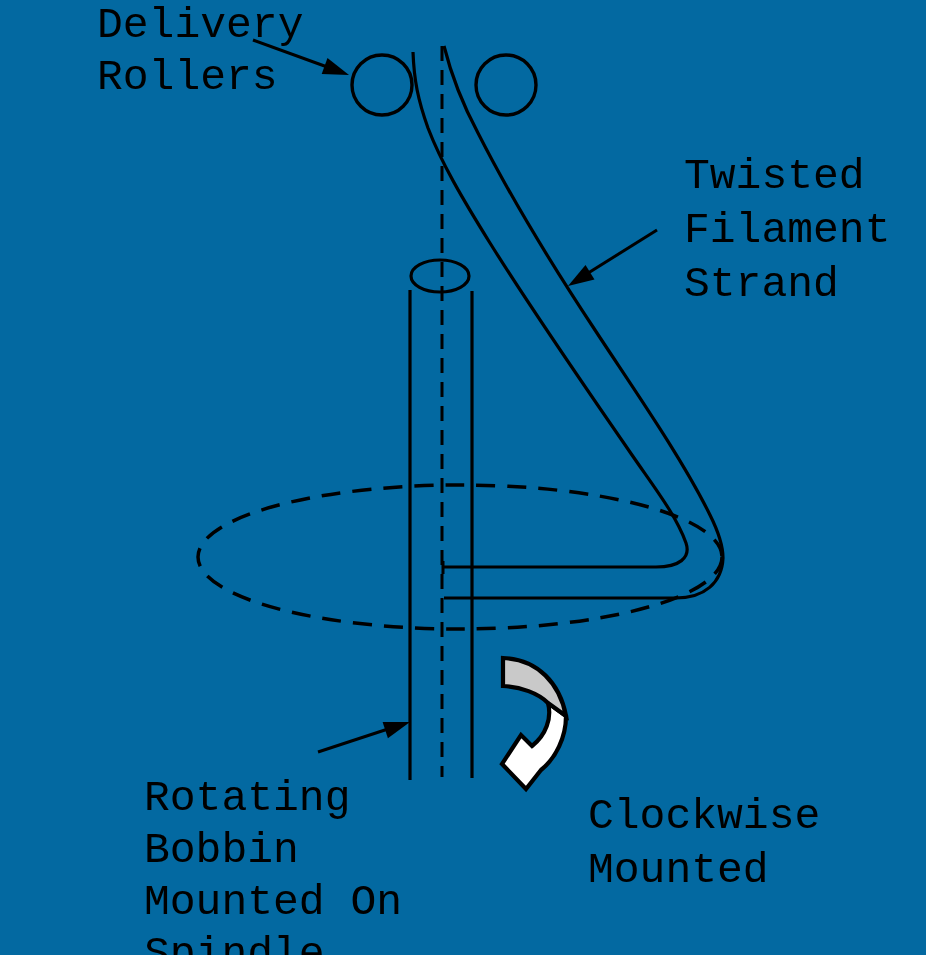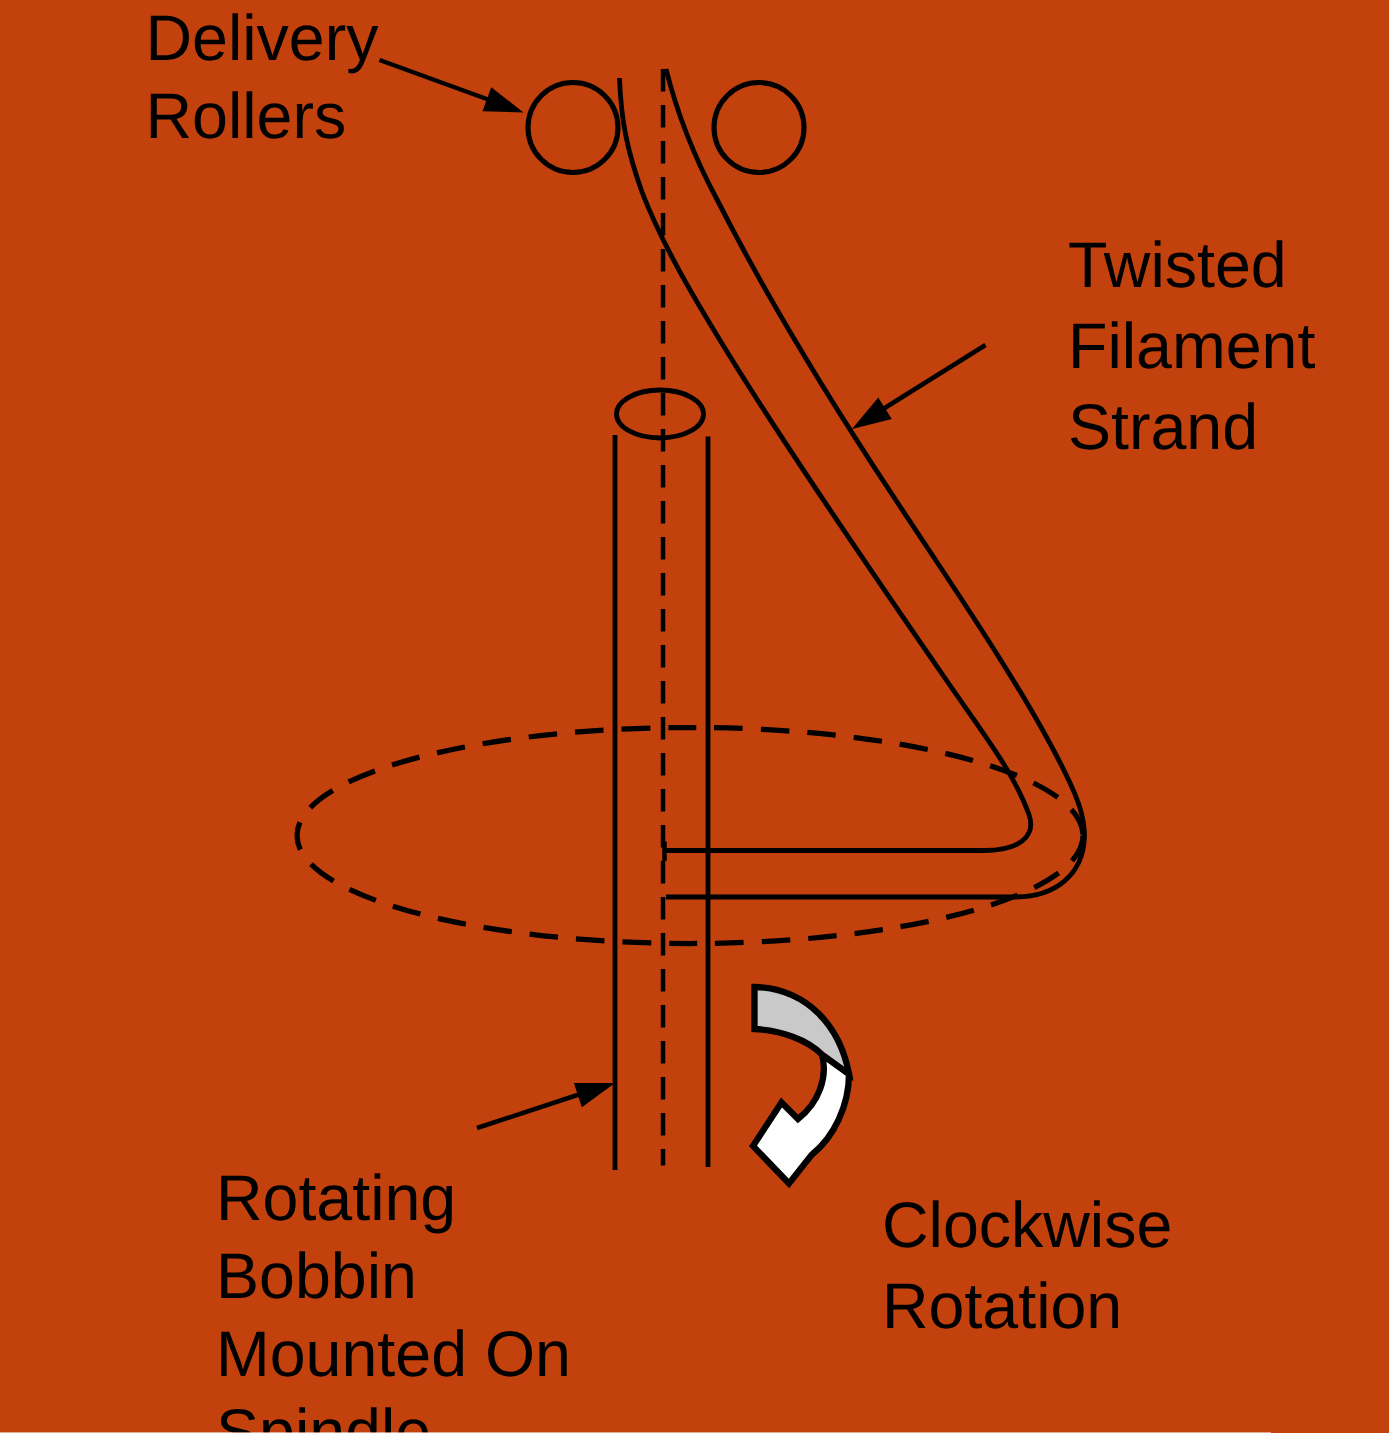--- a/index.html
+++ b/index.html
@@ -4,23 +4,23 @@
 <style>
   html, body {
     margin: 0;
     padding: 0;
     background: #ffffff;
   }
   .canvas {
     position: relative;
     width: 926px;
     height: 955px;
-    background: #c2410c;
+    background: #0369a1;
     overflow: hidden;
-    font-family: Liberation Sans, sans-serif;
+    font-family: Liberation Mono, monospace;
   }
   svg { position: absolute; left: 0; top: 0; }
   .label {
     position: absolute;
     font-size: 43px;
     line-height: 54px;
     color: #000000;
     white-space: pre-line;
     letter-spacing: 0px;
   }
@@ -90,25 +90,25 @@
 
     <g>
       <line x1="318" y1="752" x2="391" y2="728" class="stroke" stroke-width="3"></line>
       <polygon points="410,722 387.9,738.2 382.6,722" class="fillblk"></polygon>
     </g>
   </svg>
 
   <div class="label lh52" style="left:97px; top:0px;">Delivery
 Rollers</div>
 
-  <div class="label" style="left:712px; top:150px;">Twisted
+  <div class="label" style="left:684px; top:150px;">Twisted
 Filament
 Strand</div>
 
   <div class="label lh52" style="left:144px; top:773px;">Rotating
 Bobbin
 Mounted On
 Spindle</div>
 
   <div class="label" style="left:588px; top:790px;">Clockwise
-Rotation</div>
+Mounted</div>
 
 </div>
 
 </body></html>

